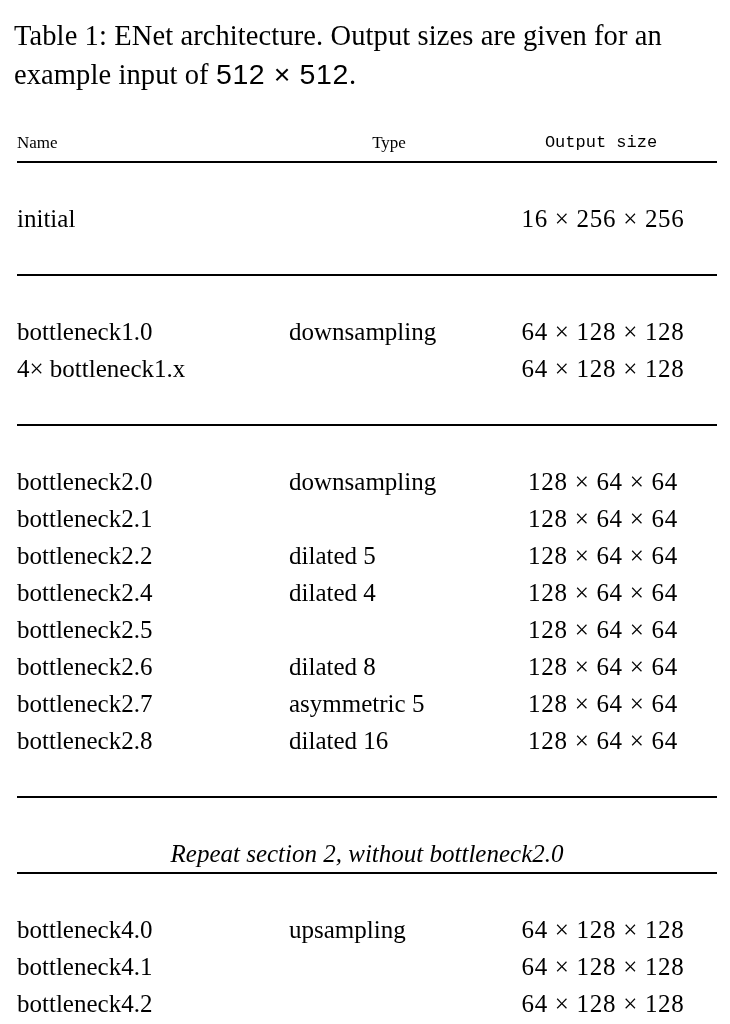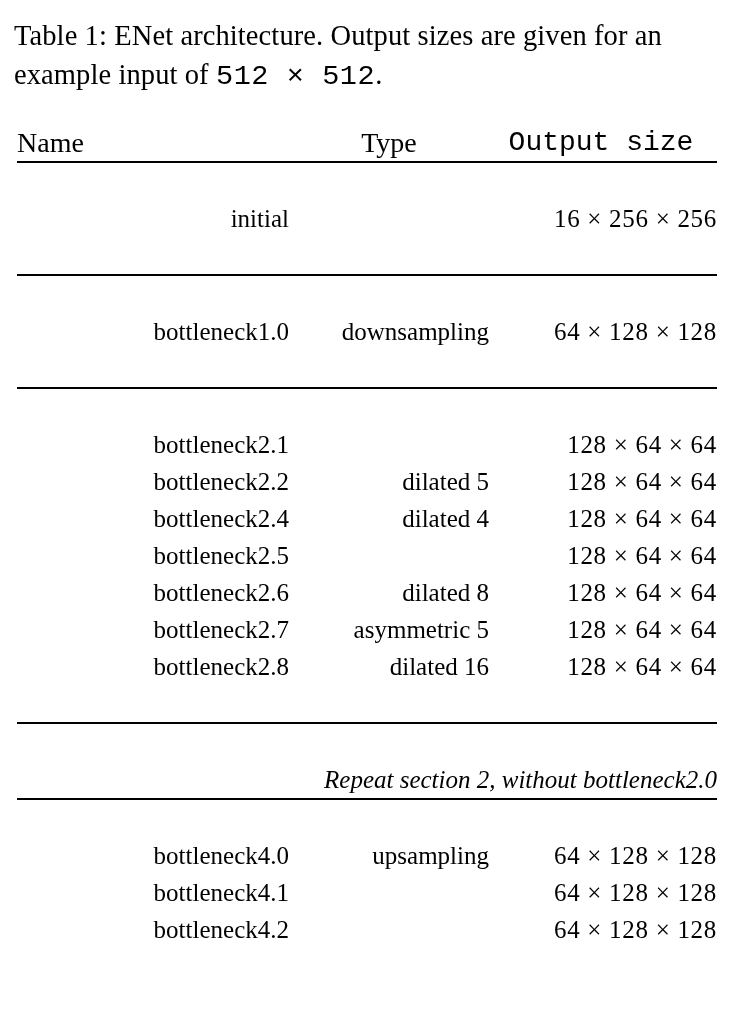--- a/index.html
+++ b/index.html
@@ -28,21 +28,21 @@
     position: absolute;
     left: 14px;
     top: 16px;
     width: 706px;
     font-size: 28.5px;
     line-height: 39px;
     text-align: left;
     letter-spacing: 0.1px;
   }
   .caption .mathnum {
-    font-family: Liberation Mono, monospace;
+    font-family: Liberation Sans, sans-serif;
     letter-spacing: 0.6px;
   }
 
   
   .table-wrap {
     position: absolute;
     left: 17px;
     top: 124px;
     width: 700px;
   }
@@ -58,25 +58,25 @@
 
   table.arch td, table.arch th {
     padding: 0;
     border: 0;
     height: 37px;
     vertical-align: middle;
     font-weight: normal;
     white-space: nowrap;
   }
 
-  .cell-name { text-align: right; padding-left: 1px; }
-  .cell-type { text-align: right; }
-  .cell-out  { text-align: right; padding-right: 4px; }
-
-  thead th { height: 46px; font-size: 28px; }
+  .cell-name { text-align: left; padding-left: 1px; }
+  .cell-type { text-align: left; }
+  .cell-out  { text-align: center; padding-right: 4px; }
+
+  thead th { height: 46px; font-size: 17px; }
   thead th.cell-name { text-align: left; }
   thead th.cell-type { text-align: center; }
   thead th.cell-out  { text-align: center; padding-right: 4px; font-family: Liberation Mono, monospace; }
   tr.rule-thin     > td { border-top: 2px solid #000; }
   tr.rule-mid      > td { border-top: 2.5px solid #000; }
 
   .hrule {
     height: 0;
     line-height: 0;
     font-size: 0;
@@ -84,21 +84,21 @@
   .hrule > td { height: 0; padding: 0; }
   .spacer-row-sm > td { height: 8px; }
 
   
   .mathnum {
     letter-spacing: 0.7px;
   }
 
   .repeat-row td {
     font-style: italic;
-    text-align: right;
+    text-align: center;
     padding-left: 17px;
     height: 44px;
     font-size: 25px;
   }
 </style>
 </head>
 <body>
 
 <div class="page">
 
@@ -137,28 +137,38 @@
           </tr>
 
         <tr class="rule-mid spacer-row-sm hrule">
           <td colspan="3"></td>
         </tr>
         <tr>
           <td class="cell-name">bottleneck1.0</td>
           <td class="cell-type">downsampling</td>
           <td class="cell-out mathnum">64 × 128 × 128</td>
         </tr>
+        <tr>
+          <td class="cell-name">4× bottleneck1.x</td>
+          <td class="cell-type"></td>
+          <td class="cell-out mathnum">64 × 128 × 128</td>
+        </tr>
         <tr class="spacer-row-sm">
             <td colspan="3"></td>
           </tr>
 
         <tr class="rule-mid spacer-row-sm hrule">
           <td colspan="3"></td>
         </tr>
         <tr>
+          <td class="cell-name">bottleneck2.0</td>
+          <td class="cell-type">downsampling</td>
+          <td class="cell-out mathnum">128 × 64 × 64</td>
+        </tr>
+        <tr>
           <td class="cell-name">bottleneck2.1</td>
           <td class="cell-type"></td>
           <td class="cell-out mathnum">128 × 64 × 64</td>
         </tr>
         <tr>
           <td class="cell-name">bottleneck2.2</td>
           <td class="cell-type">dilated 5</td>
           <td class="cell-out mathnum">128 × 64 × 64</td>
         </tr>
         <tr>

